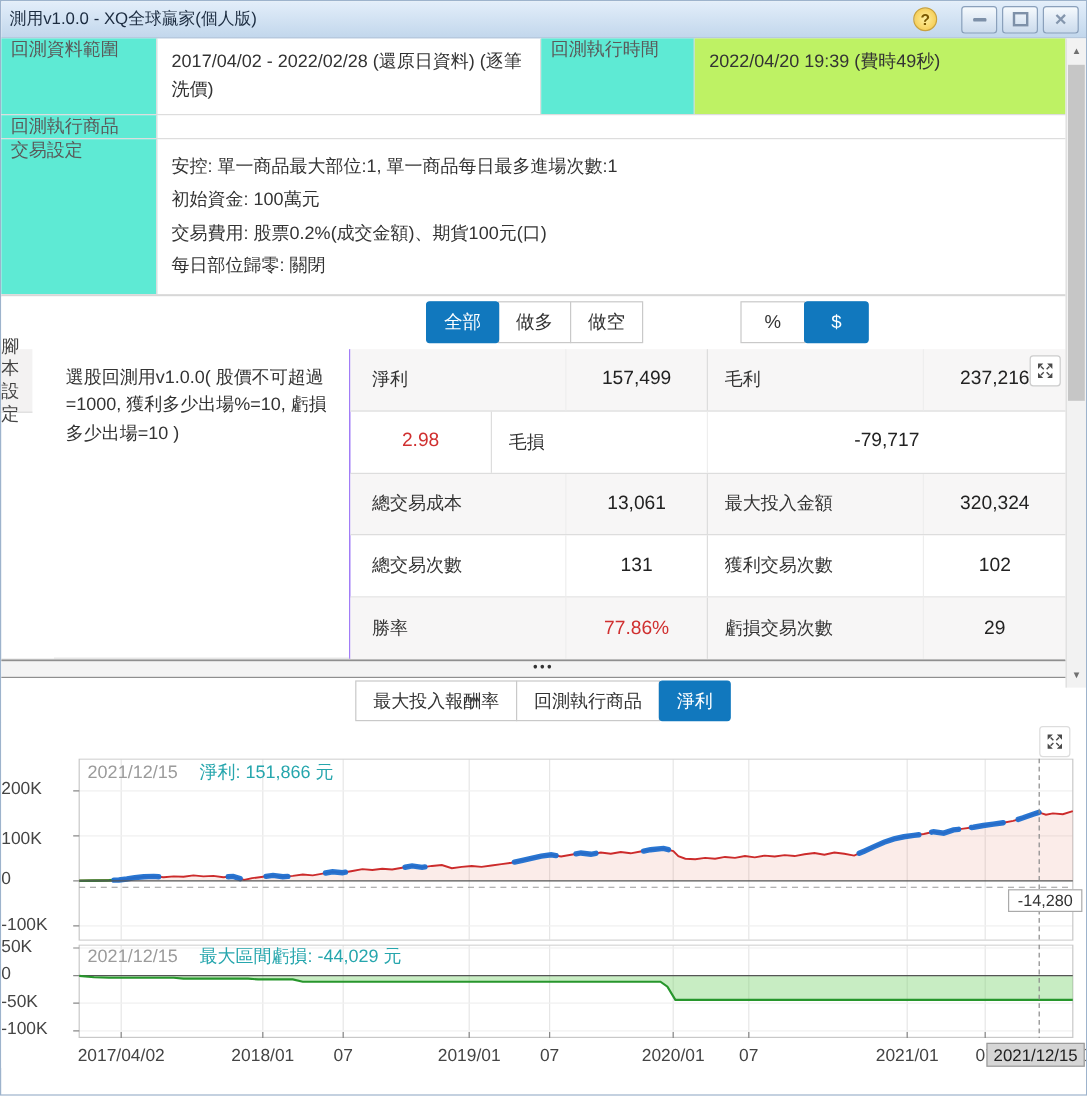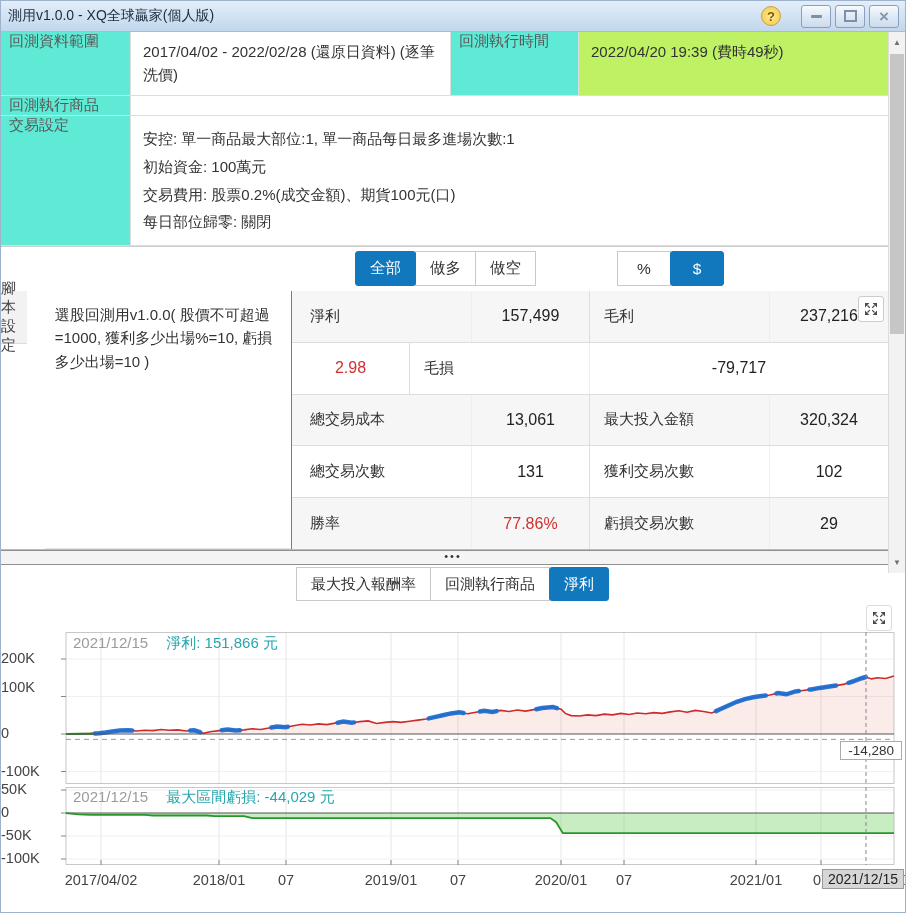--- a/index.html
+++ b/index.html
@@ -315,21 +315,21 @@
       <line x1="560" y1="73" x2="560" y2="78" stroke="#888"></line>
       <line x1="623" y1="73" x2="623" y2="78" stroke="#888"></line>
       <line x1="755" y1="73" x2="755" y2="78" stroke="#888"></line>
       <line x1="820" y1="73" x2="820" y2="78" stroke="#888"></line>
     </svg>
 
   <div class="dd-box">-14,280</div>
   <div class="xlabel extra" id="extraLabel" style="left: 890px;">2022/01</div>
   <div class="cross-date">2021/12/15</div>
 <div class="ylabel" style="top: 48px; left: 0px;">200K</div>
-    <div class="ylabel" style="top: 77px; left: 0px;">100K</div>
+    <div class="ylabel" style="top: 89px; left: 0px;">100K</div>
     <div class="ylabel" style="top: 123px; left: 0px;">0</div>
     <div class="ylabel" style="top: 160.5px; left: 0px;">-100K</div>
     <div class="ylabel" style="top: 179px; left: 0px;">50K</div>
     <div class="ylabel" style="top: 202px; left: 0px;">0</div>
     <div class="ylabel" style="top: 225px; left: 0px;">-50K</div>
     <div class="ylabel" style="top: 248px; left: 0px;">-100K</div>
     <div class="xlabel" style="left: 100px;">2017/04/02</div>
     <div class="xlabel" style="left: 218px;">2018/01</div>
     <div class="xlabel" style="left: 285px;">07</div>
     <div class="xlabel" style="left: 390px;">2019/01</div>

